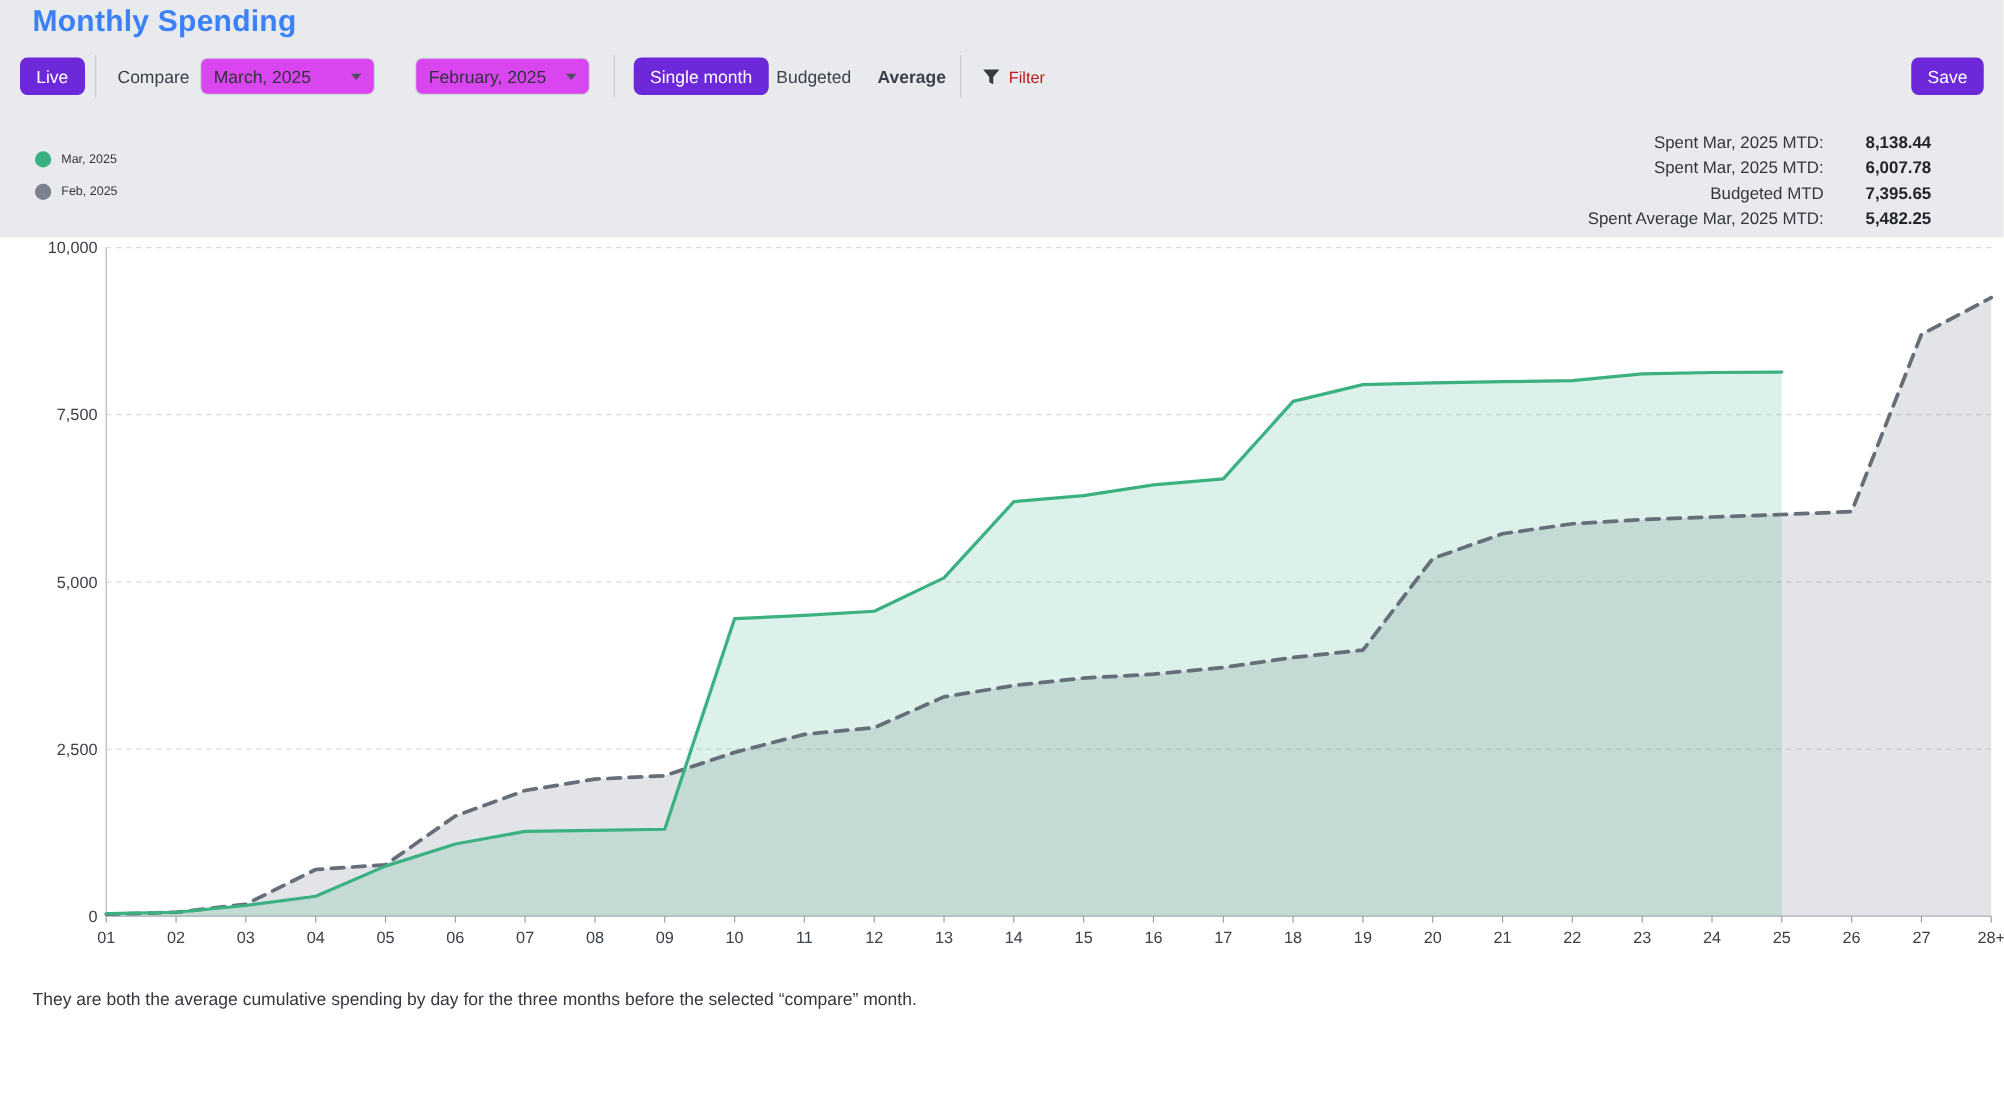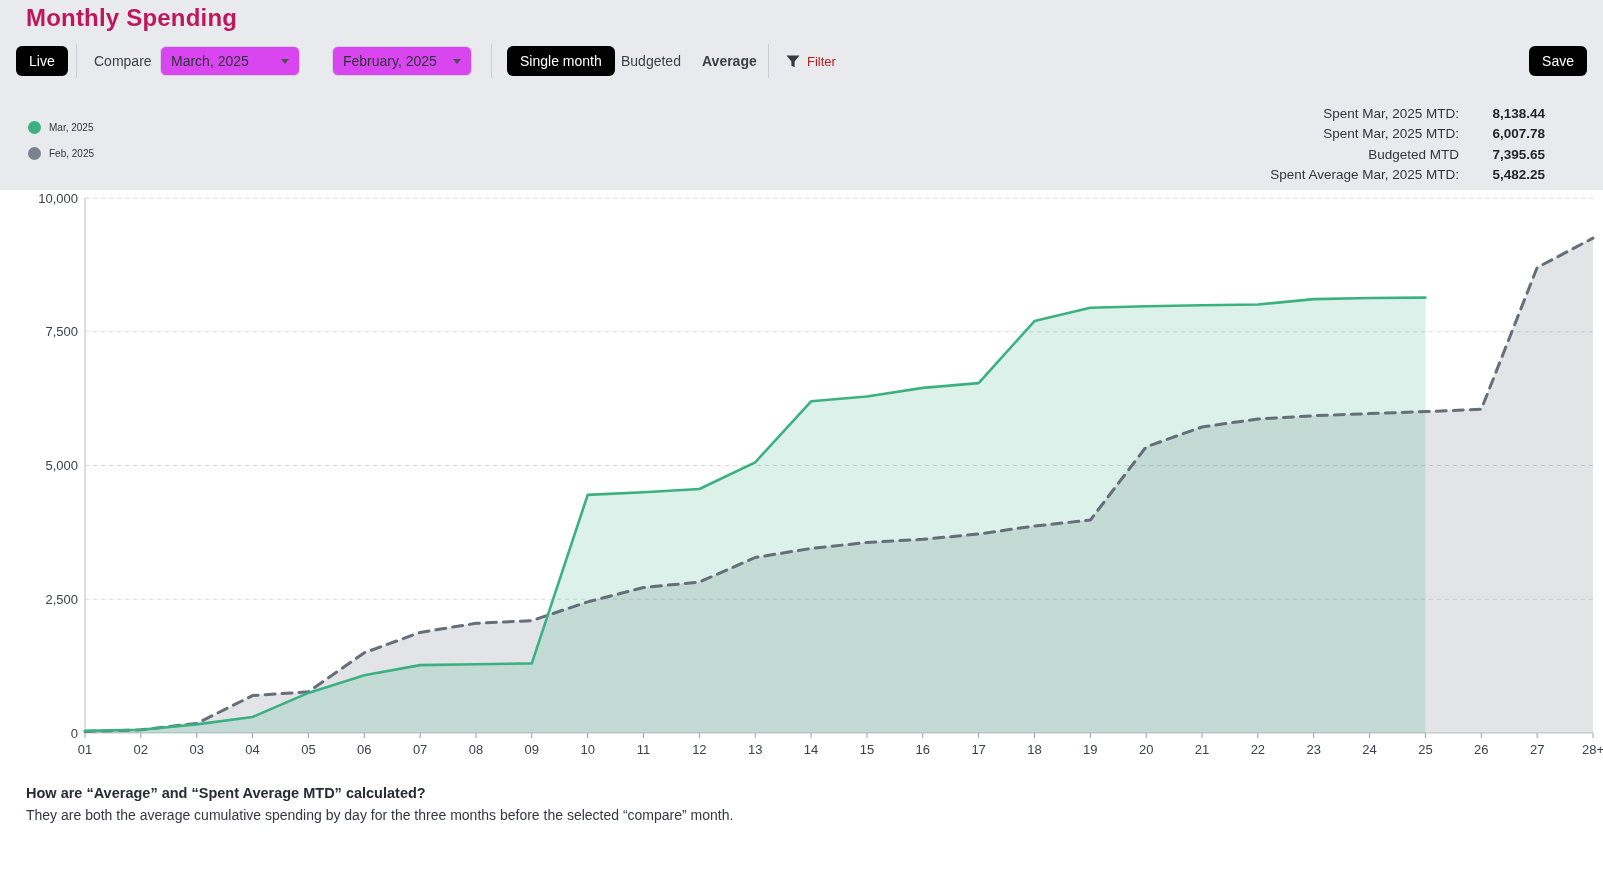--- a/index.html
+++ b/index.html
@@ -10,32 +10,32 @@
     position:relative;
     overflow:hidden;
     color:#2b2f38;
   }
   .top-band {
     position:absolute; top:0; left:0; width:1603px; height:190px;
     background:#e9eaee;
   }
   .page-title {
     position:absolute; top:4px; left:26px;
-    font-size:24px; font-weight:700; color:#be185d; letter-spacing:.2px;
+    font-size:24px; font-weight:700; color:#3b82f6; letter-spacing:.2px;
   }
   .toolbar {
     position:absolute; top:46px; left:0; width:1603px; height:31px;
   }
   .toolbar > * { position:absolute; top:0; }
   .btn {
     display:flex; align-items:center; justify-content:center;
     height:30px; border-radius:6px; font-size:14px; cursor:pointer;
     border:none;
   }
-  .btn-purple { background:#000000; color:#ffffff; padding:0 13px; }
+  .btn-purple { background:#6d28d9; color:#ffffff; padding:0 13px; }
   .btn-ghost { background:transparent; color:#3b404a; padding:0 8px; }
   .tb-divider { width:1px; height:34px; top:-2px; background:#c9ccd2; }
   .tb-label { font-size:14px; color:#3b404a; line-height:30px; }
   .dropdown {
     display:flex; align-items:center; justify-content:space-between;
     width:140px; height:30px; background:#d946ef;
     border:1px solid #d0d3d9; border-radius:6px;
     padding:0 10px; font-size:14px; color:#2f333c; cursor:pointer;
   }
   .caret {
@@ -201,15 +201,14 @@
       <line x1="1593" y1="543" x2="1593" y2="548" class="tick"></line>
       <text x="1593" y="564" class="xlabel">28+</text>
       <path d="M85.0 541.4 L140.9 539.8 L196.7 533.4 L252.6 505.6 L308.4 501.8 L364.3 462.8 L420.1 442.4 L476.0 433.3 L531.8 430.6 L587.7 411.9 L643.5 397.5 L699.4 392.1 L755.2 367.5 L811.1 358.4 L866.9 352.5 L922.8 349.3 L978.6 344.0 L1034.5 336.0 L1090.3 330.1 L1146.2 256.8 L1202.0 237.0 L1257.9 229.0 L1313.7 225.7 L1369.6 223.6 L1425.4 221.6 L1481.3 219.3 L1537.1 77.6 L1593.0 48.1 L1593.0 543 L85.0 543 Z" fill="rgba(125,132,144,0.22)" stroke="none"></path>
       <path d="M85.0 540.9 L140.9 539.8 L196.7 534.4 L252.6 527.0 L308.4 502.9 L364.3 485.2 L420.1 475.1 L476.0 474.3 L531.8 473.4 L587.7 304.9 L643.5 302.3 L699.4 299.0 L755.2 272.3 L811.1 211.3 L866.9 206.5 L922.8 197.9 L978.6 193.1 L1034.5 131.1 L1090.3 117.7 L1146.2 116.3 L1202.0 115.3 L1257.9 114.5 L1313.7 109.1 L1369.6 108.0 L1425.4 107.6 L1425.4 543 L85.0 543 Z" fill="rgba(61,178,131,0.18)" stroke="none"></path>
       <path d="M85.0 541.4 L140.9 539.8 L196.7 533.4 L252.6 505.6 L308.4 501.8 L364.3 462.8 L420.1 442.4 L476.0 433.3 L531.8 430.6 L587.7 411.9 L643.5 397.5 L699.4 392.1 L755.2 367.5 L811.1 358.4 L866.9 352.5 L922.8 349.3 L978.6 344.0 L1034.5 336.0 L1090.3 330.1 L1146.2 256.8 L1202.0 237.0 L1257.9 229.0 L1313.7 225.7 L1369.6 223.6 L1425.4 221.6 L1481.3 219.3 L1537.1 77.6 L1593.0 48.1" fill="none" stroke="#666e7a" stroke-width="3" stroke-dasharray="10 7" stroke-linejoin="round" stroke-linecap="round"></path>
       <path d="M85.0 540.9 L140.9 539.8 L196.7 534.4 L252.6 527.0 L308.4 502.9 L364.3 485.2 L420.1 475.1 L476.0 474.3 L531.8 473.4 L587.7 304.9 L643.5 302.3 L699.4 299.0 L755.2 272.3 L811.1 211.3 L866.9 206.5 L922.8 197.9 L978.6 193.1 L1034.5 131.1 L1090.3 117.7 L1146.2 116.3 L1202.0 115.3 L1257.9 114.5 L1313.7 109.1 L1369.6 108.0 L1425.4 107.6" fill="none" stroke="#3bb182" stroke-width="2.6" stroke-linejoin="round" stroke-linecap="round"></path>
     </svg>
 </div>
 
 <div class="footer">
-  <div class="footer-heading">How are “Average” and “Spent Average MTD” calculated?</div>
   <div class="footer-body">They are both the average cumulative spending by day for the three months before the selected “compare” month.</div>
 </div>
 
 </body></html>

